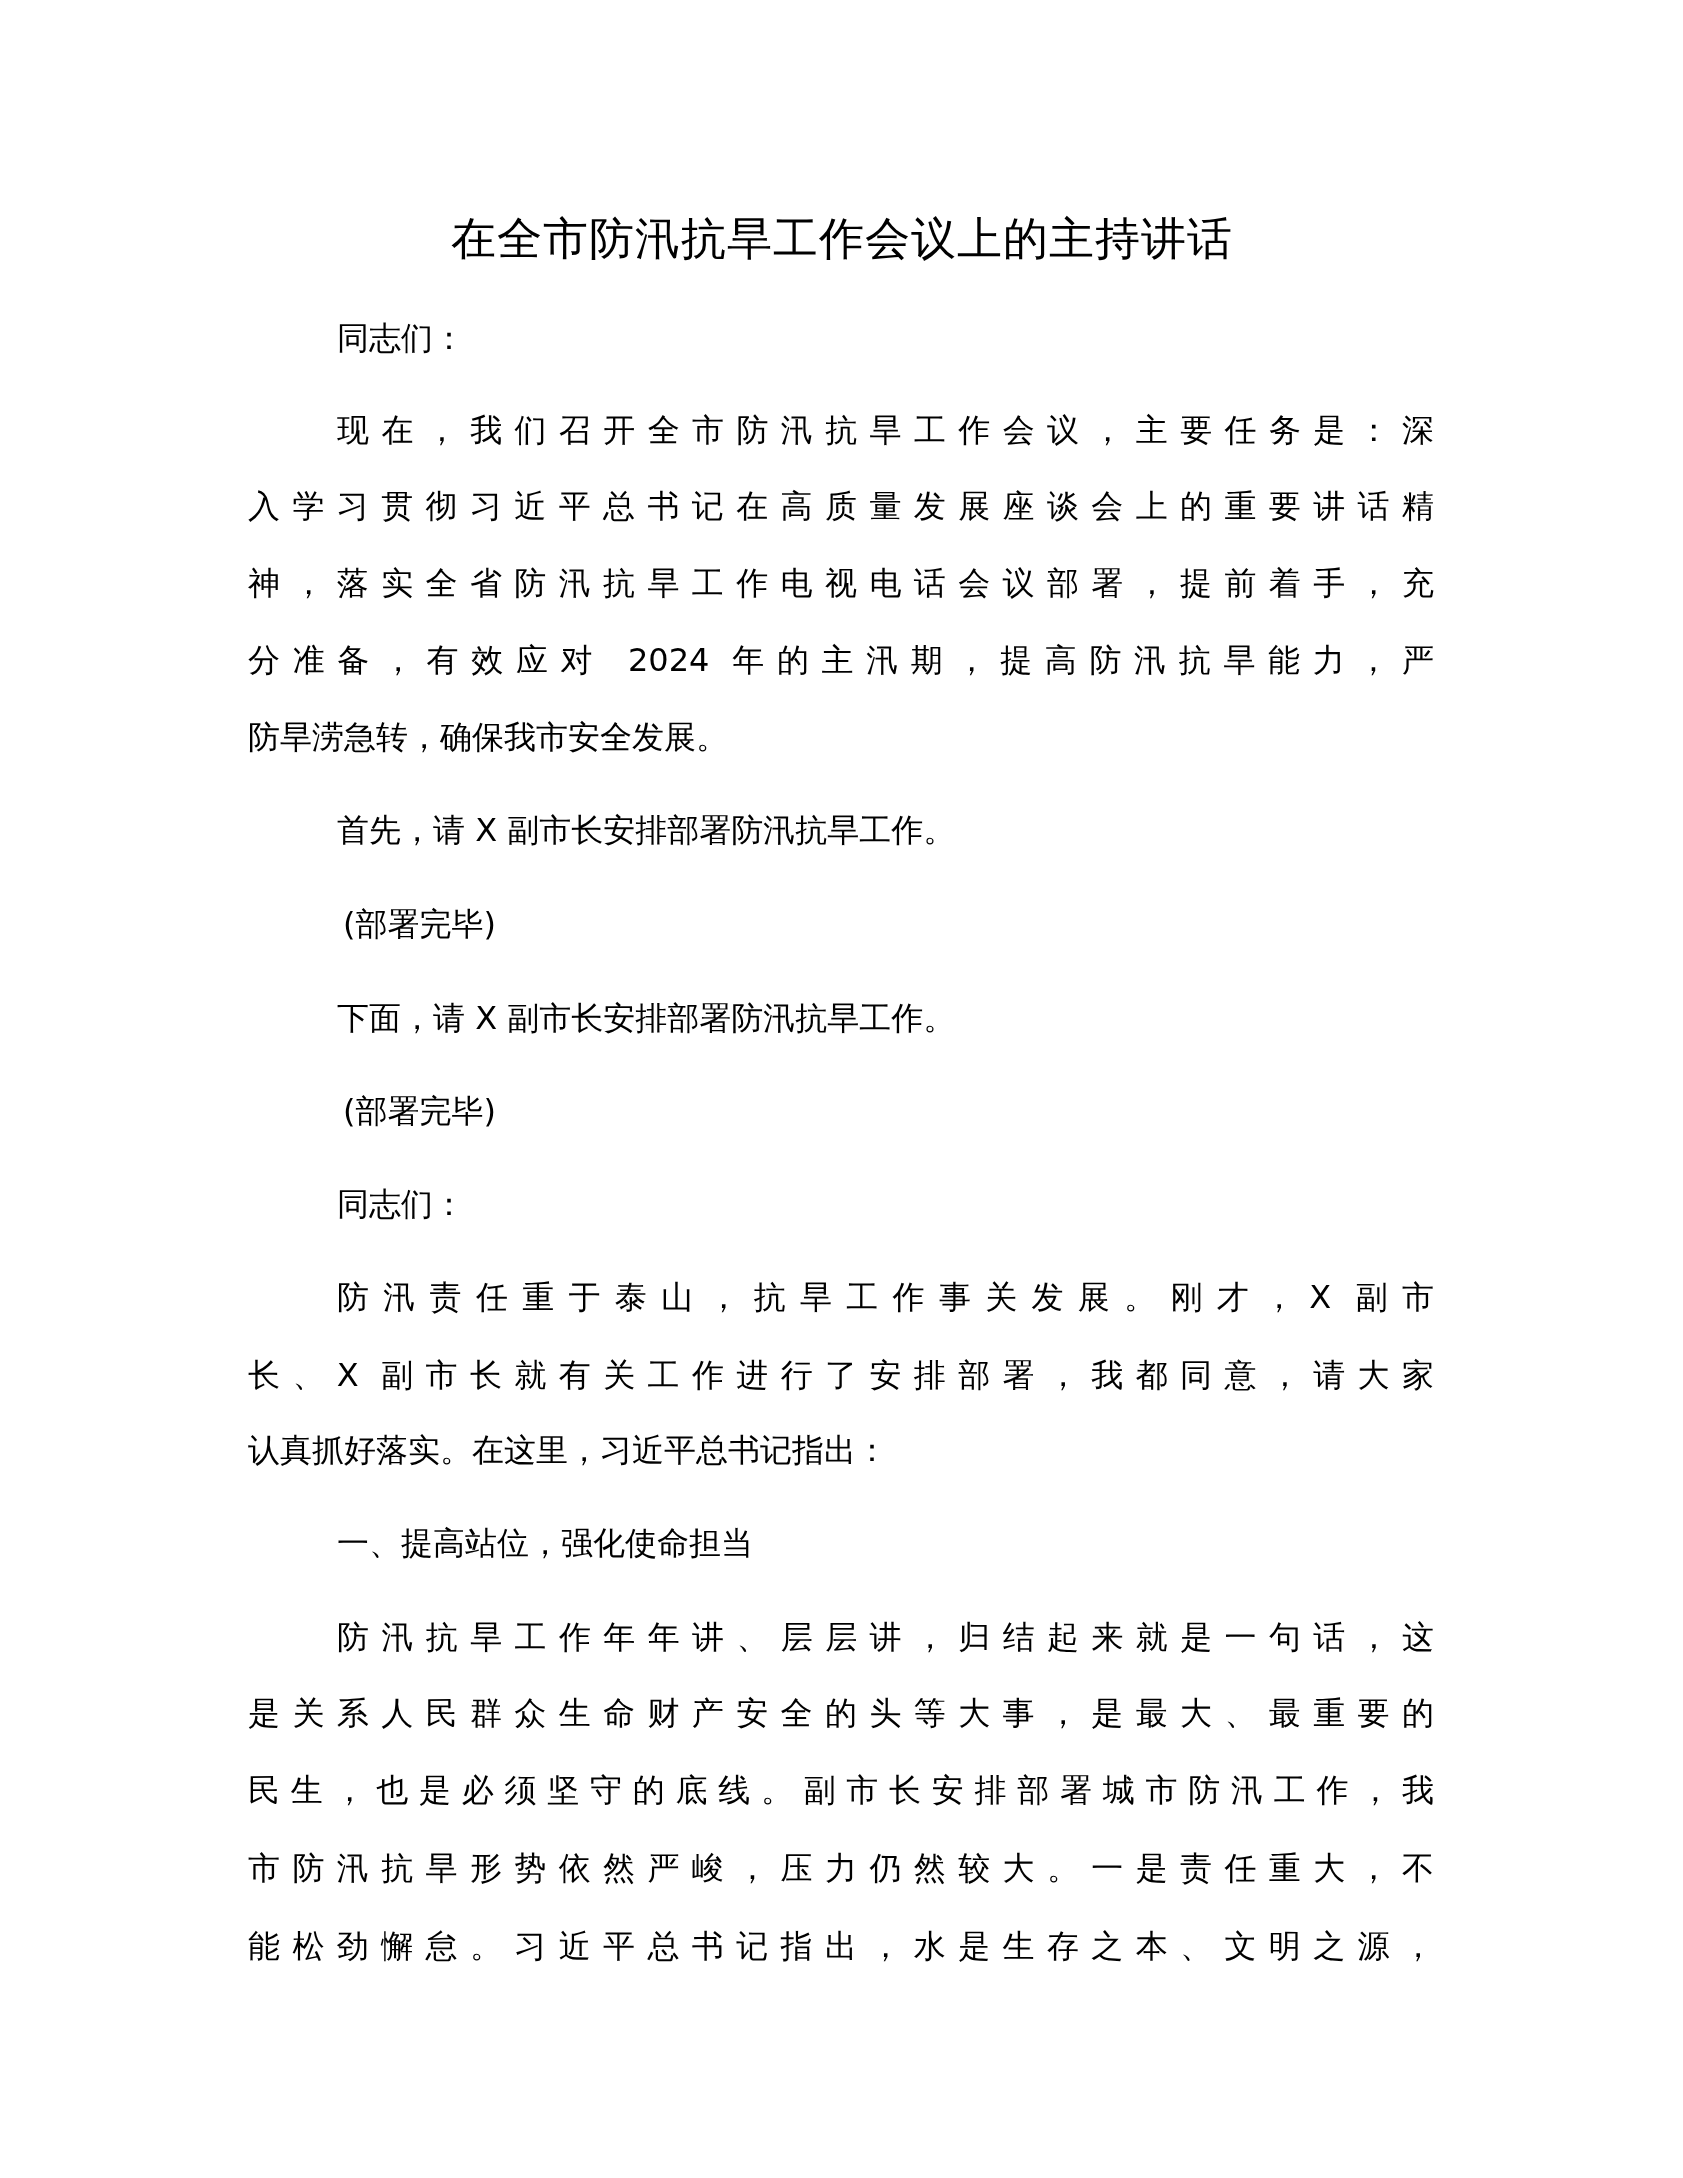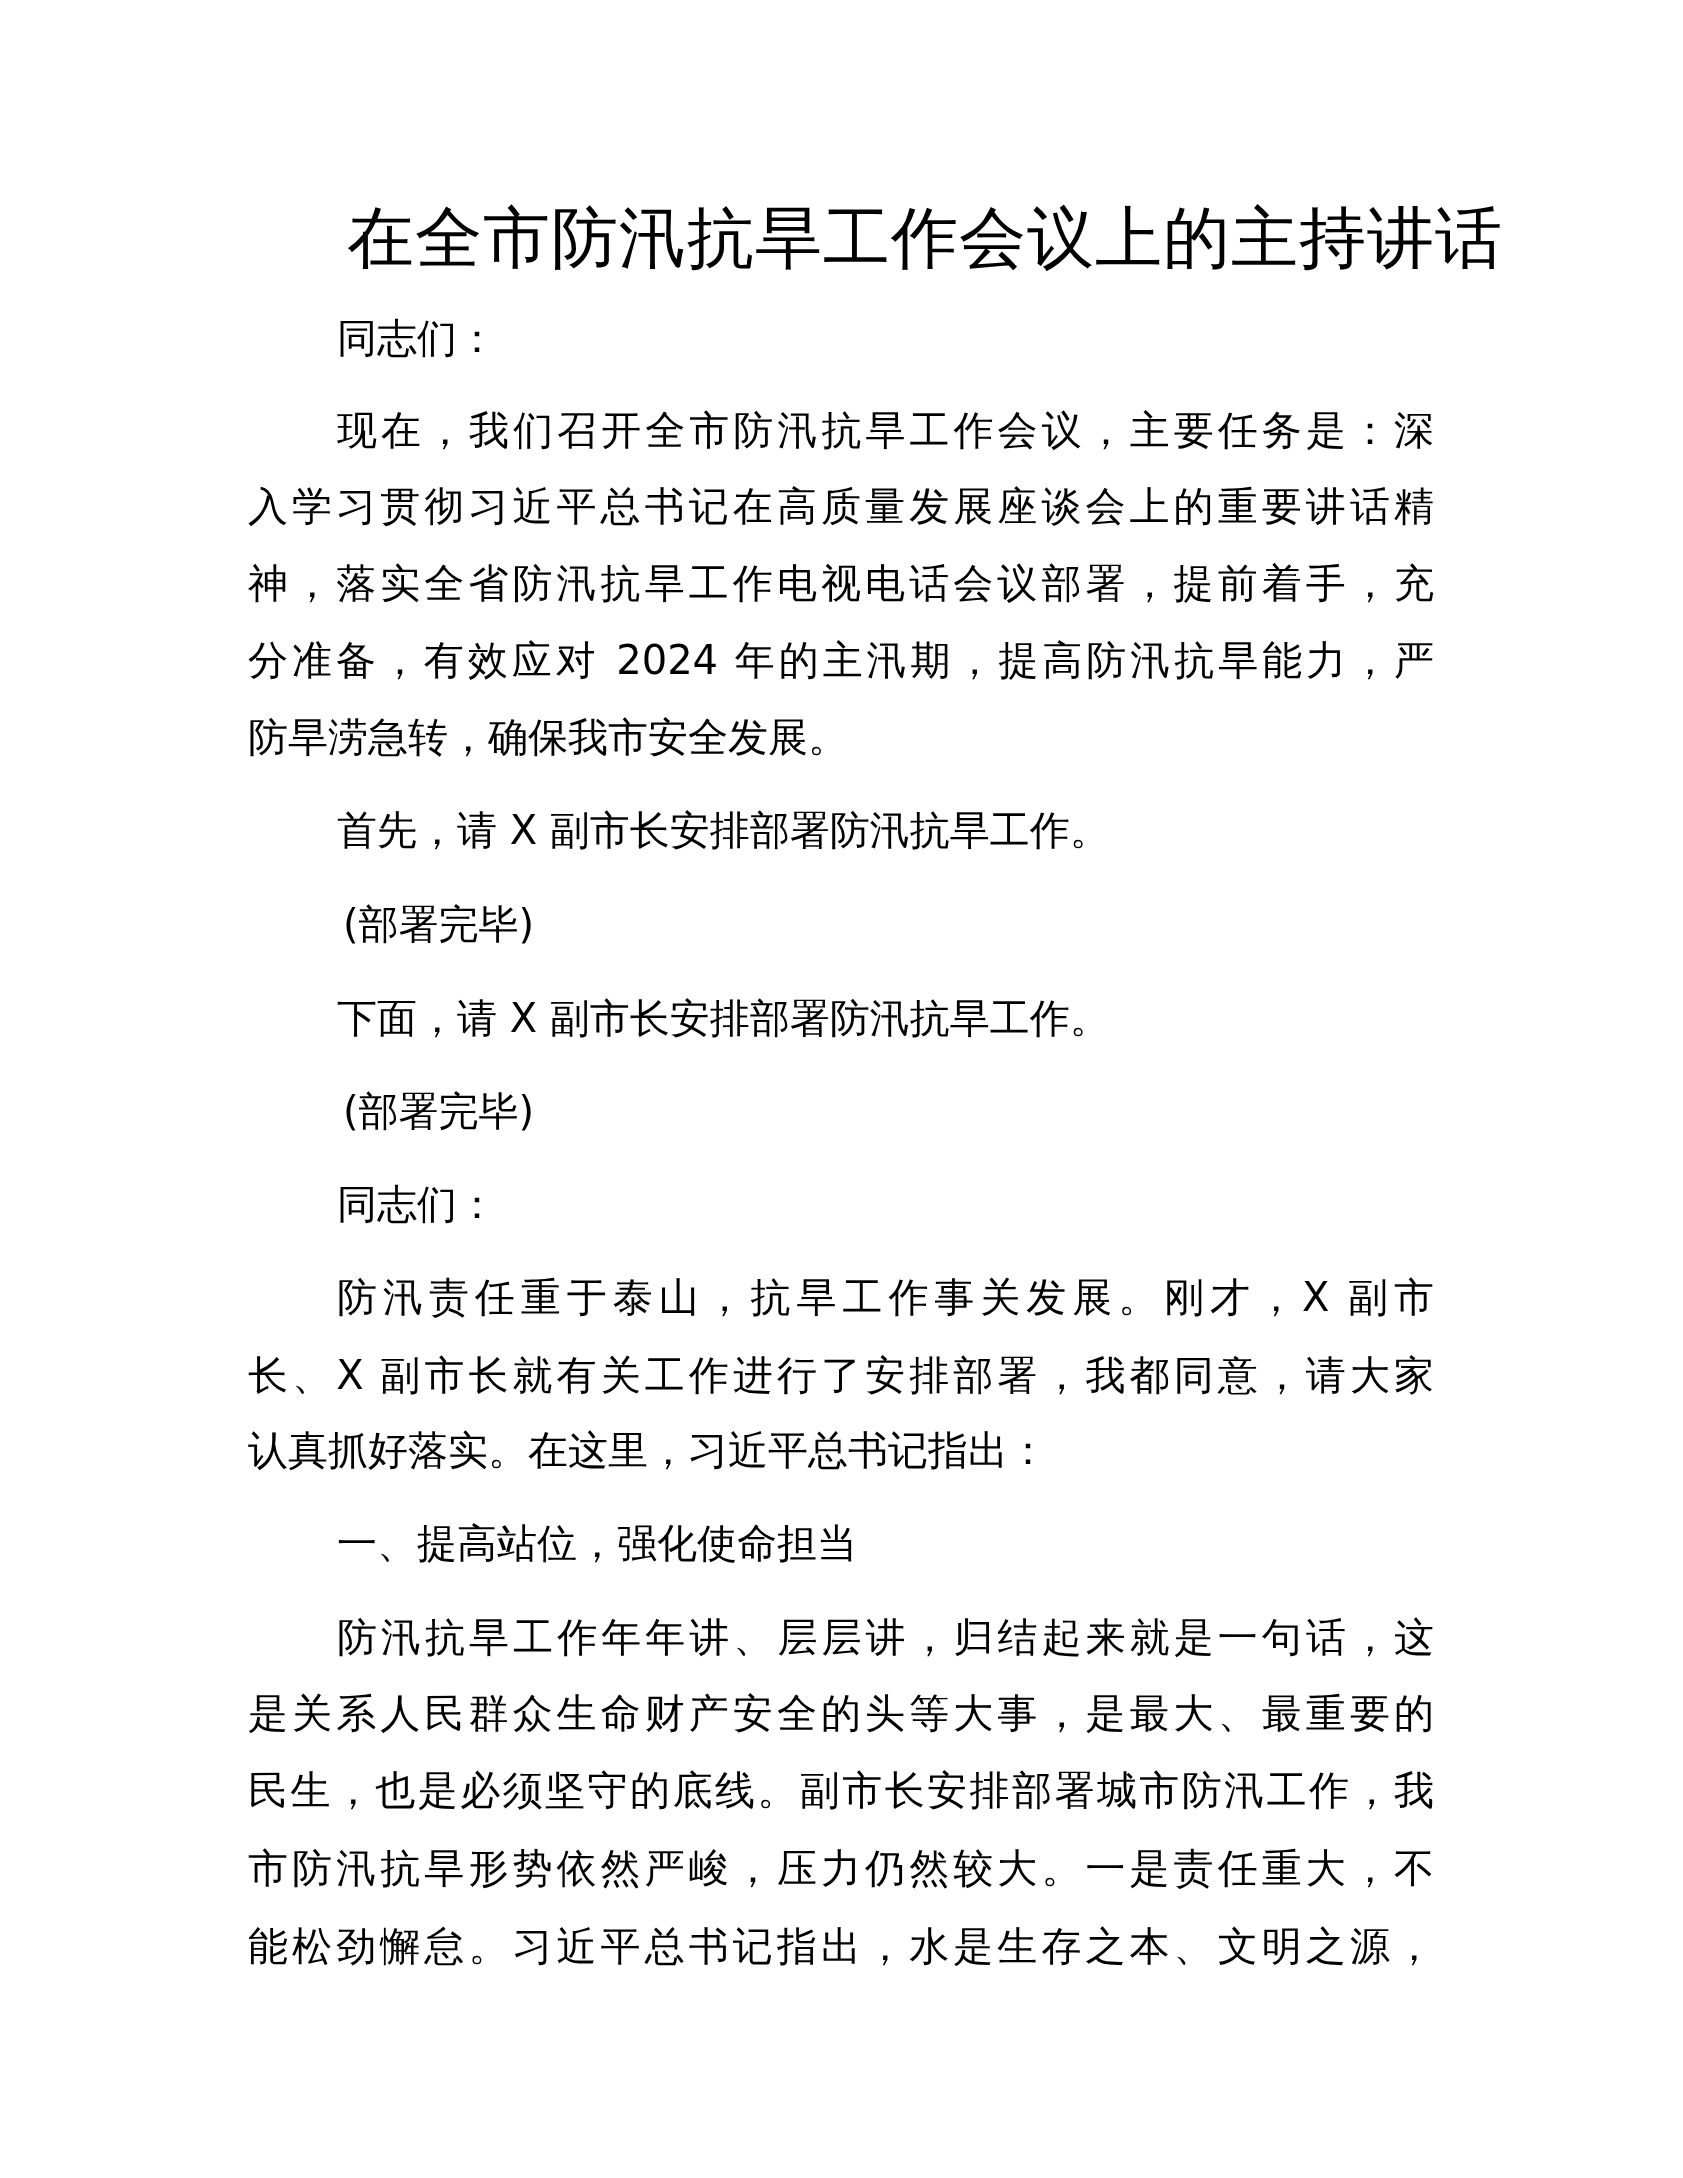--- a/index.html
+++ b/index.html
@@ -22,37 +22,38 @@
     width: 1683px;
     height: 2178px;
     background: #ffffff;
   }
   .title {
     position: absolute;
     left: 347px;
     top: 194px;
     width: 990px;
     height: 89px;
-    font-size: 67px;
+    font-size: 45px;
     line-height: 89px;
     letter-spacing: 1px;
     white-space: nowrap;
+    text-align: center;
   }
   .body {
     position: absolute;
     left: 248px;
     top: 0;
     width: 1186px;
   }
   .line {
     position: absolute;
     left: 0;
     width: 1186px;
     height: 76px;
-    font-size: 40px;
+    font-size: 32px;
     line-height: 76px;
     white-space: nowrap;
   }
   .line.full {
     text-align: justify;
     text-align-last: justify;
   }
   .line.indent {
     padding-left: 89px;
     box-sizing: border-box;

